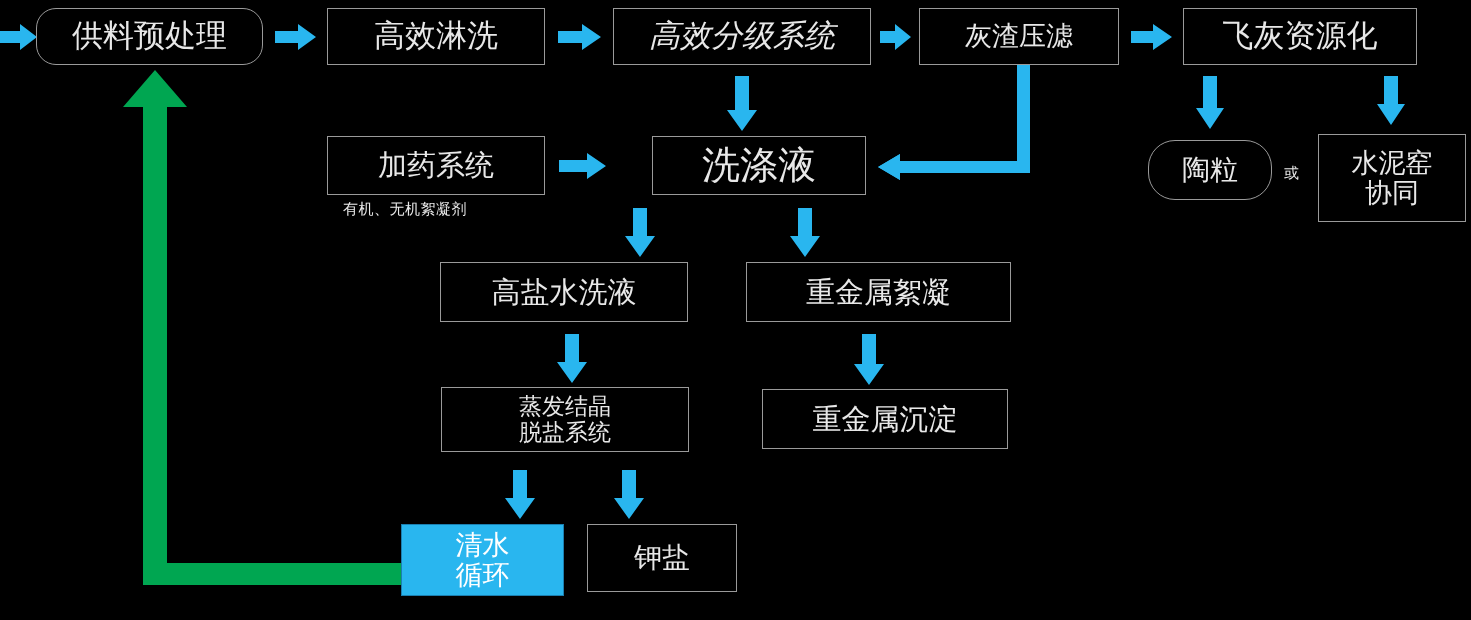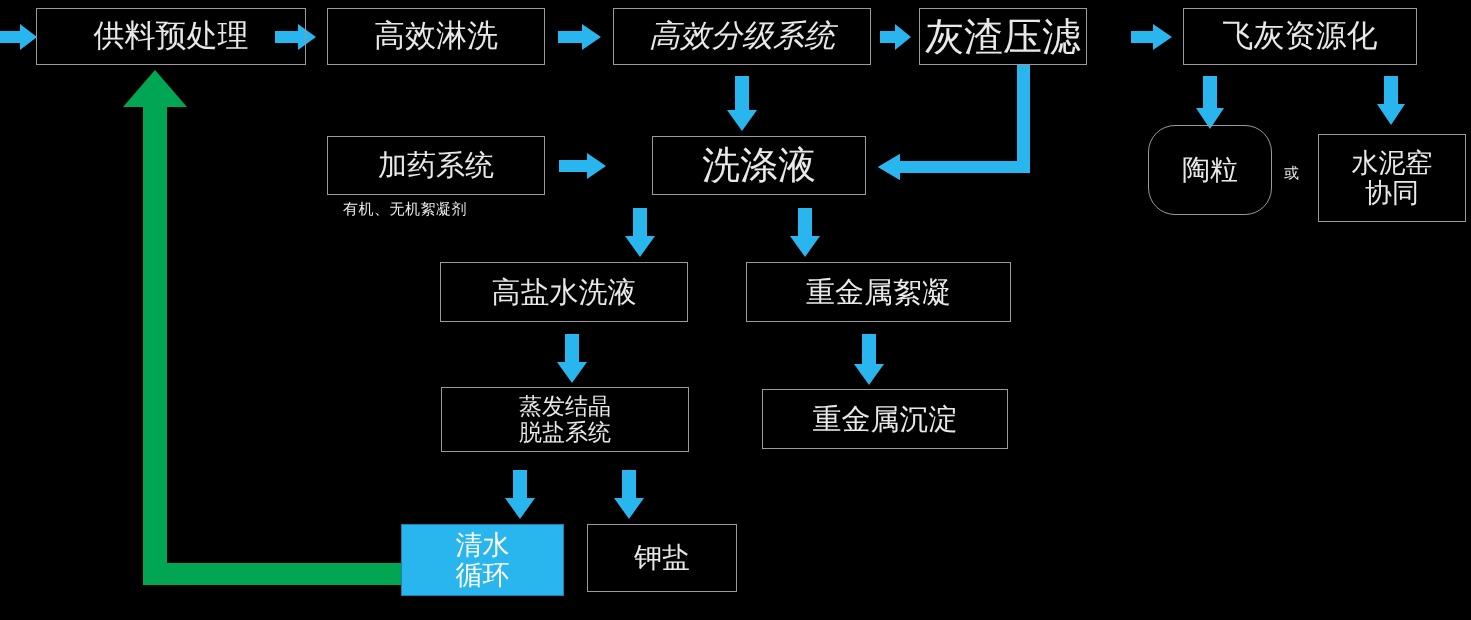--- a/index.html
+++ b/index.html
@@ -156,41 +156,41 @@
       <path d="M9 0 H23 V28 H31 L16 49 L1 28 H9 Z" fill="#29b6ef"></path>
     </svg>
   </div>
 
   <div class="arrow" style="left:123px; top:70px;">
     <svg width="280" height="515" viewBox="0 0 280 515">
       <path d="M280 493 H44 V37 H64 L32 0 L0 37 H20 V515 H280 Z" fill="#00a651"></path>
     </svg>
   </div>
 
-  <div class="node" style="left:36px; top:8px; width:270px; height:57px; font-size:31px;">
+  <div class="node" style="left:36px; top:8px; width:227px; height:57px; font-size:31px;border-radius:20px;">
     <span>供料预处理</span>
   </div>
 
   <div class="node" style="left:327px; top:8px; width:218px; height:57px; font-size:31px;">
     <span>高效淋洗</span>
   </div>
 
   <div class="node" style="left:613px; top:8px; width:258px; height:57px; font-size:31px;font-style:italic;">
     <span>高效分级系统</span>
   </div>
 
-  <div class="node" style="left:919px; top:8px; width:168px; height:57px; font-size:39px;text-align:right;">
+  <div class="node" style="left:919px; top:8px; width:200px; height:57px; font-size:27px;text-align:right;">
     <span>灰渣压滤</span>
   </div>
 
   <div class="node" style="left:1183px; top:8px; width:234px; height:57px; font-size:31px;">
     <span>飞灰资源化</span>
   </div>
 
-  <div class="node" style="left:1148px; top:125px; width:124px; height:90px; font-size:28px;border-radius:27px;">
+  <div class="node" style="left:1148px; top:140px; width:124px; height:60px; font-size:28px;border-radius:27px;">
     <span>陶粒</span>
   </div>
 
   <div class="node" style="left:1318px; top:126px; width:148px; height:88px; font-size:27px;margin-top:8px;">
     <span>水泥窑
 协同</span>
   </div>
 
   <div class="node" style="left:327px; top:136px; width:218px; height:59px; font-size:29px;">
     <span>加药系统</span>

